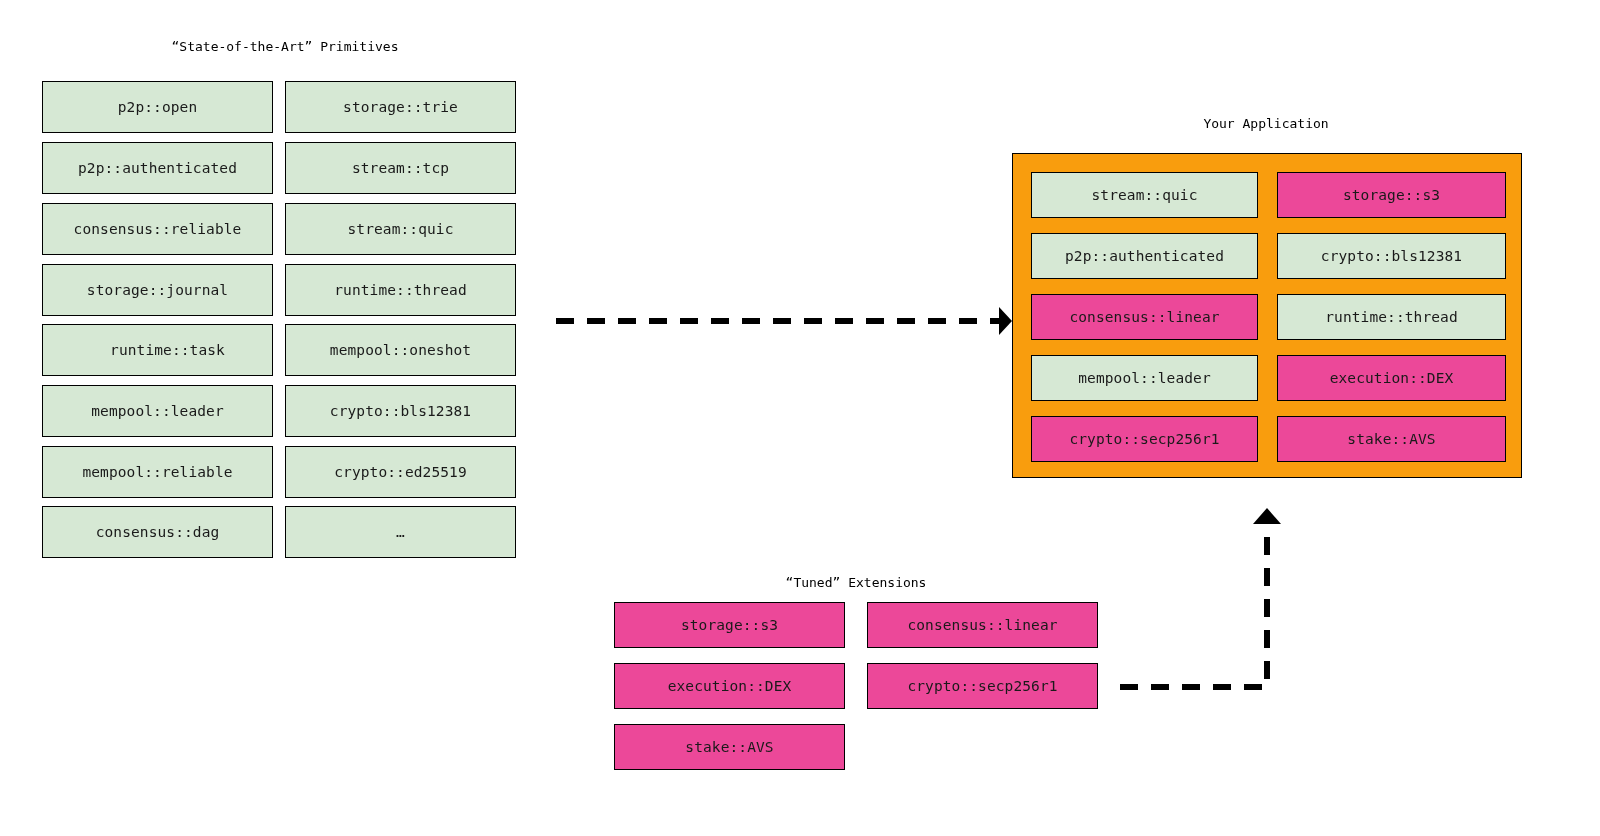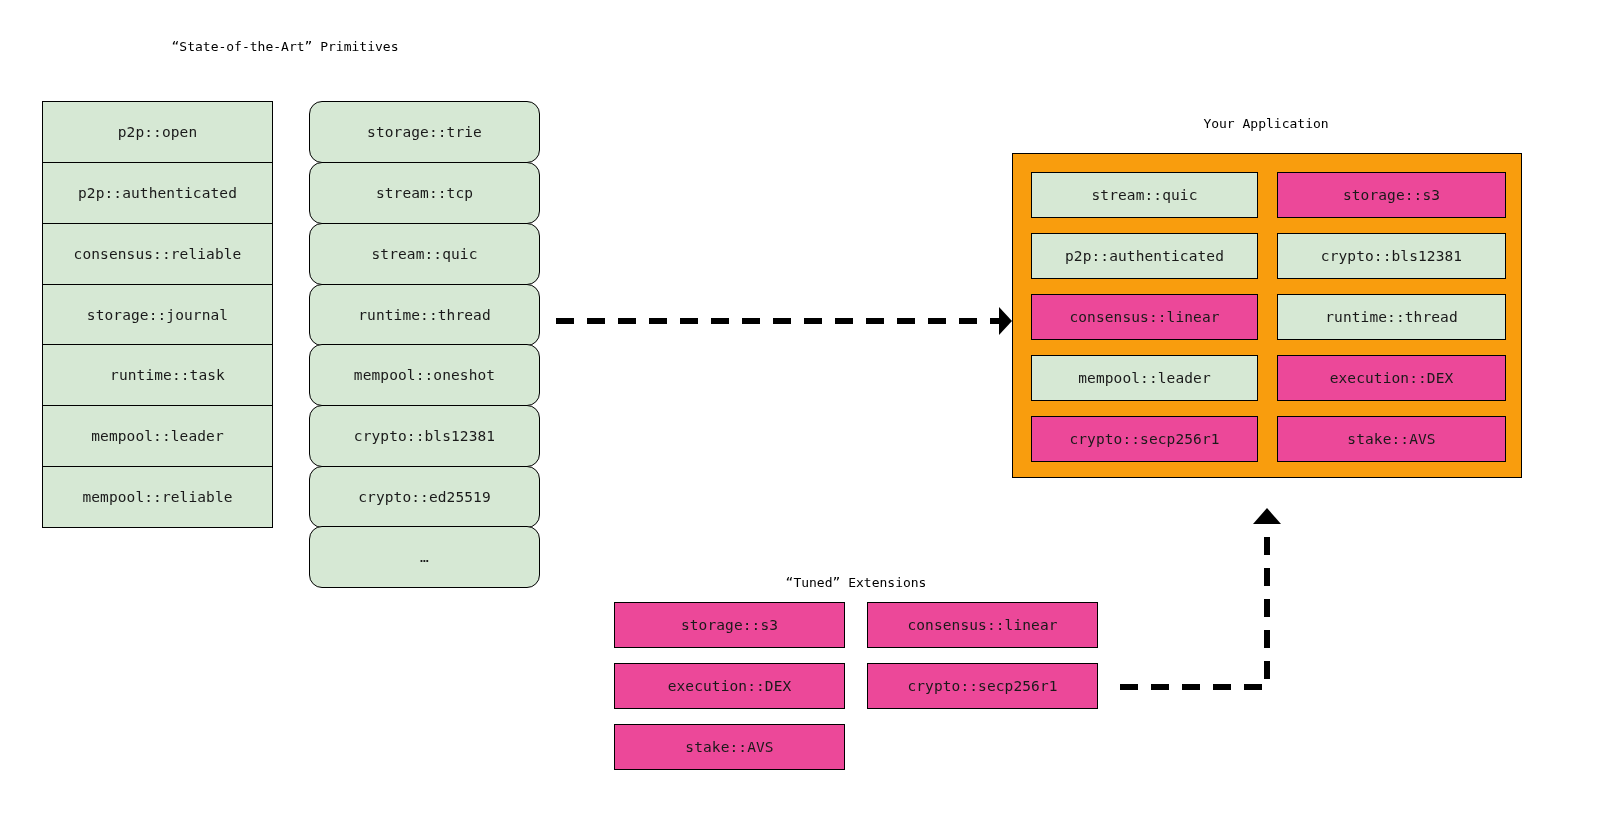--- a/index.html
+++ b/index.html
@@ -45,22 +45,22 @@
     line-height: 1;
     letter-spacing: 0.1px;
     color: #1a1a1a;
     white-space: nowrap;
   }
   .node.green  { background: #d6e8d4; }
   .node.pink   { background: #ec4899; }
 
   
   .prim-col-a { left: 42px;  width: 231px; }
-  .prim-col-b { left: 309px; width: 231px; border-radius: 13px; }
-  .prim-h     { height: 62px; margin-top: 20px; }
+  .prim-col-b { left: 285px; width: 231px; }
+  .prim-h     { height: 52px; }
 
   
   .app-col-a { left: 1031px; width: 227px; }
   .app-col-b { left: 1277px; width: 229px; }
   .app-h     { height: 46px; }
 
   
   .ext-col-a { left: 614px; width: 231px; }
   .ext-col-b { left: 867px; width: 231px; }
   .ext-h     { height: 46px; }
@@ -98,20 +98,21 @@
 
   <div class="section-title" style="left:856px; top:574px;">“Tuned” Extensions</div>
 
   <div class="node green prim-col-a prim-h" style="top:81px;">p2p::open</div>
   <div class="node green prim-col-a prim-h" style="top:142px;">p2p::authenticated</div>
   <div class="node green prim-col-a prim-h" style="top:203px;">consensus::reliable</div>
   <div class="node green prim-col-a prim-h" style="top:264px;">storage::journal</div>
   <div class="node green prim-col-a prim-h" style="top:324px;padding-left:20px;">runtime::task</div>
   <div class="node green prim-col-a prim-h" style="top:385px;">mempool::leader</div>
   <div class="node green prim-col-a prim-h" style="top:446px;">mempool::reliable</div>
+  <div class="node green prim-col-a prim-h" style="top:506px;">consensus::dag</div>
 
   <div class="node green prim-col-b prim-h" style="top:81px;">storage::trie</div>
   <div class="node green prim-col-b prim-h" style="top:142px;">stream::tcp</div>
   <div class="node green prim-col-b prim-h" style="top:203px;">stream::quic</div>
   <div class="node green prim-col-b prim-h" style="top:264px;">runtime::thread</div>
   <div class="node green prim-col-b prim-h" style="top:324px;">mempool::oneshot</div>
   <div class="node green prim-col-b prim-h" style="top:385px;">crypto::bls12381</div>
   <div class="node green prim-col-b prim-h" style="top:446px;">crypto::ed25519</div>
   <div class="node green prim-col-b prim-h" style="top:506px;">…</div>
 

